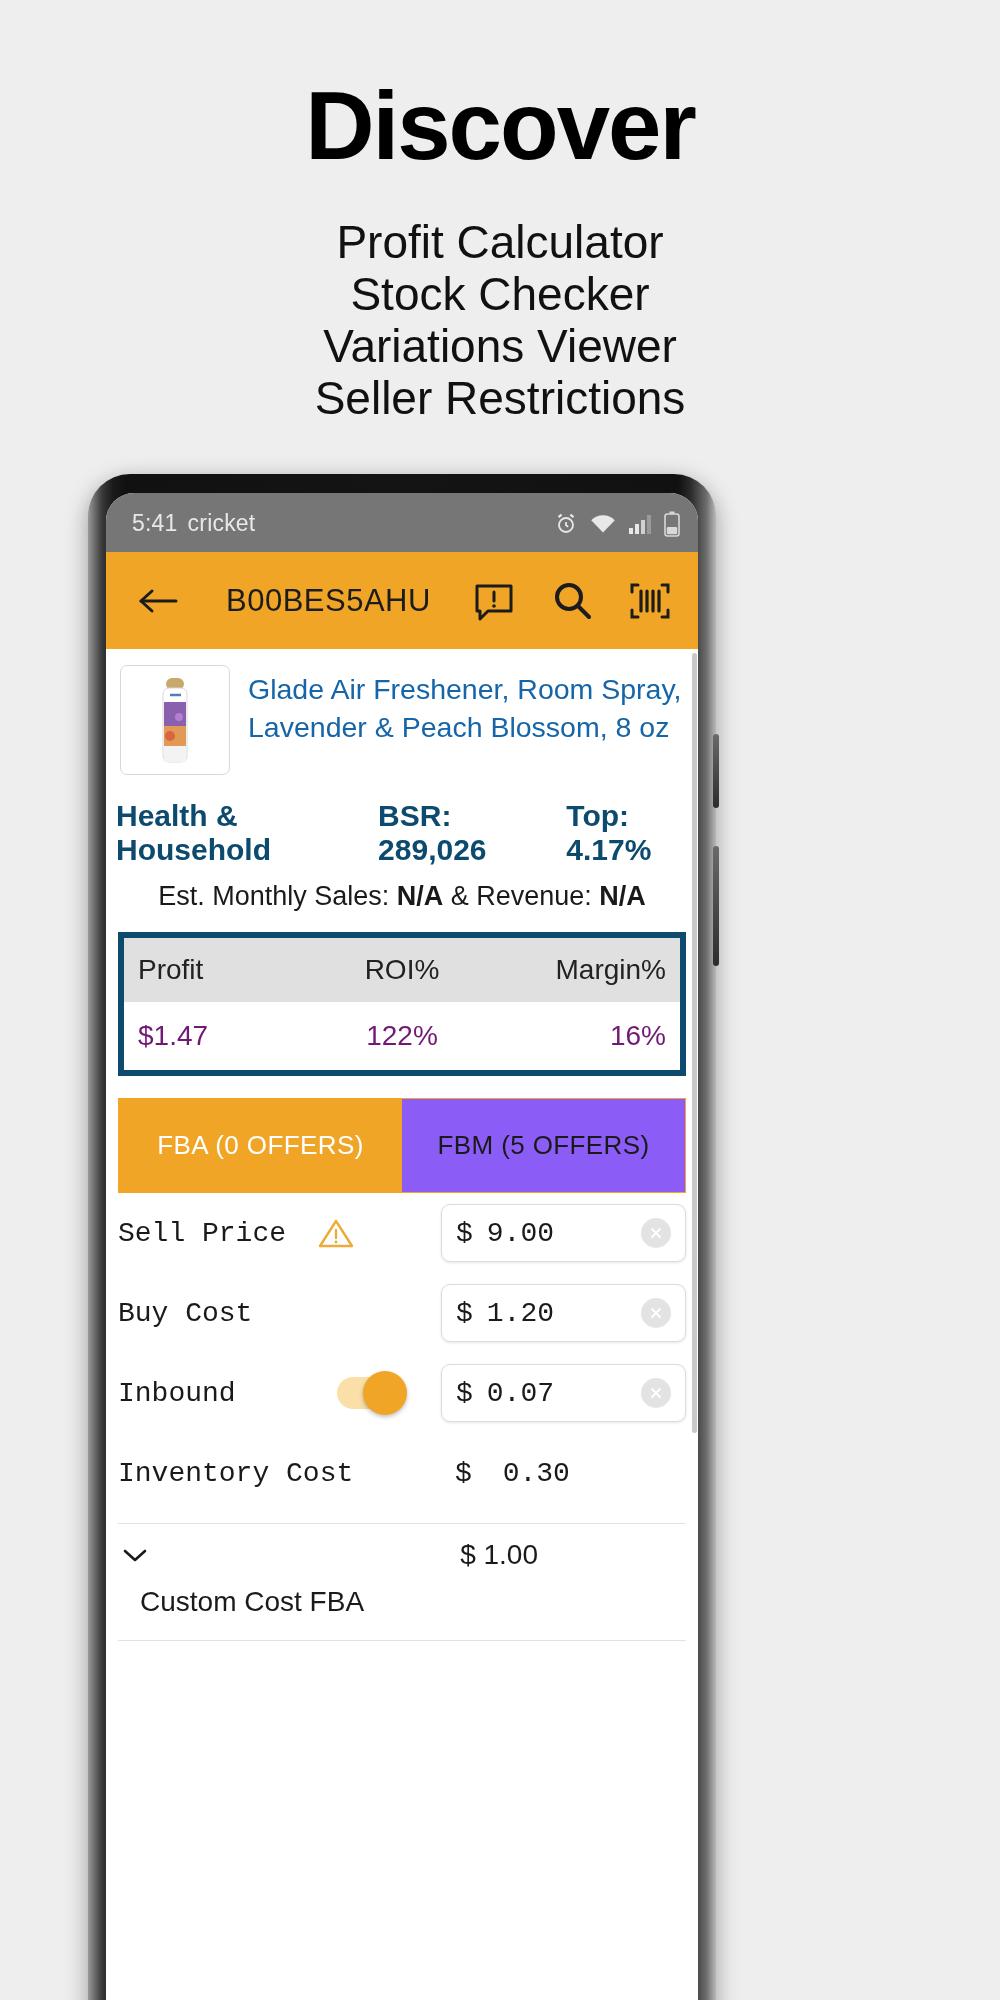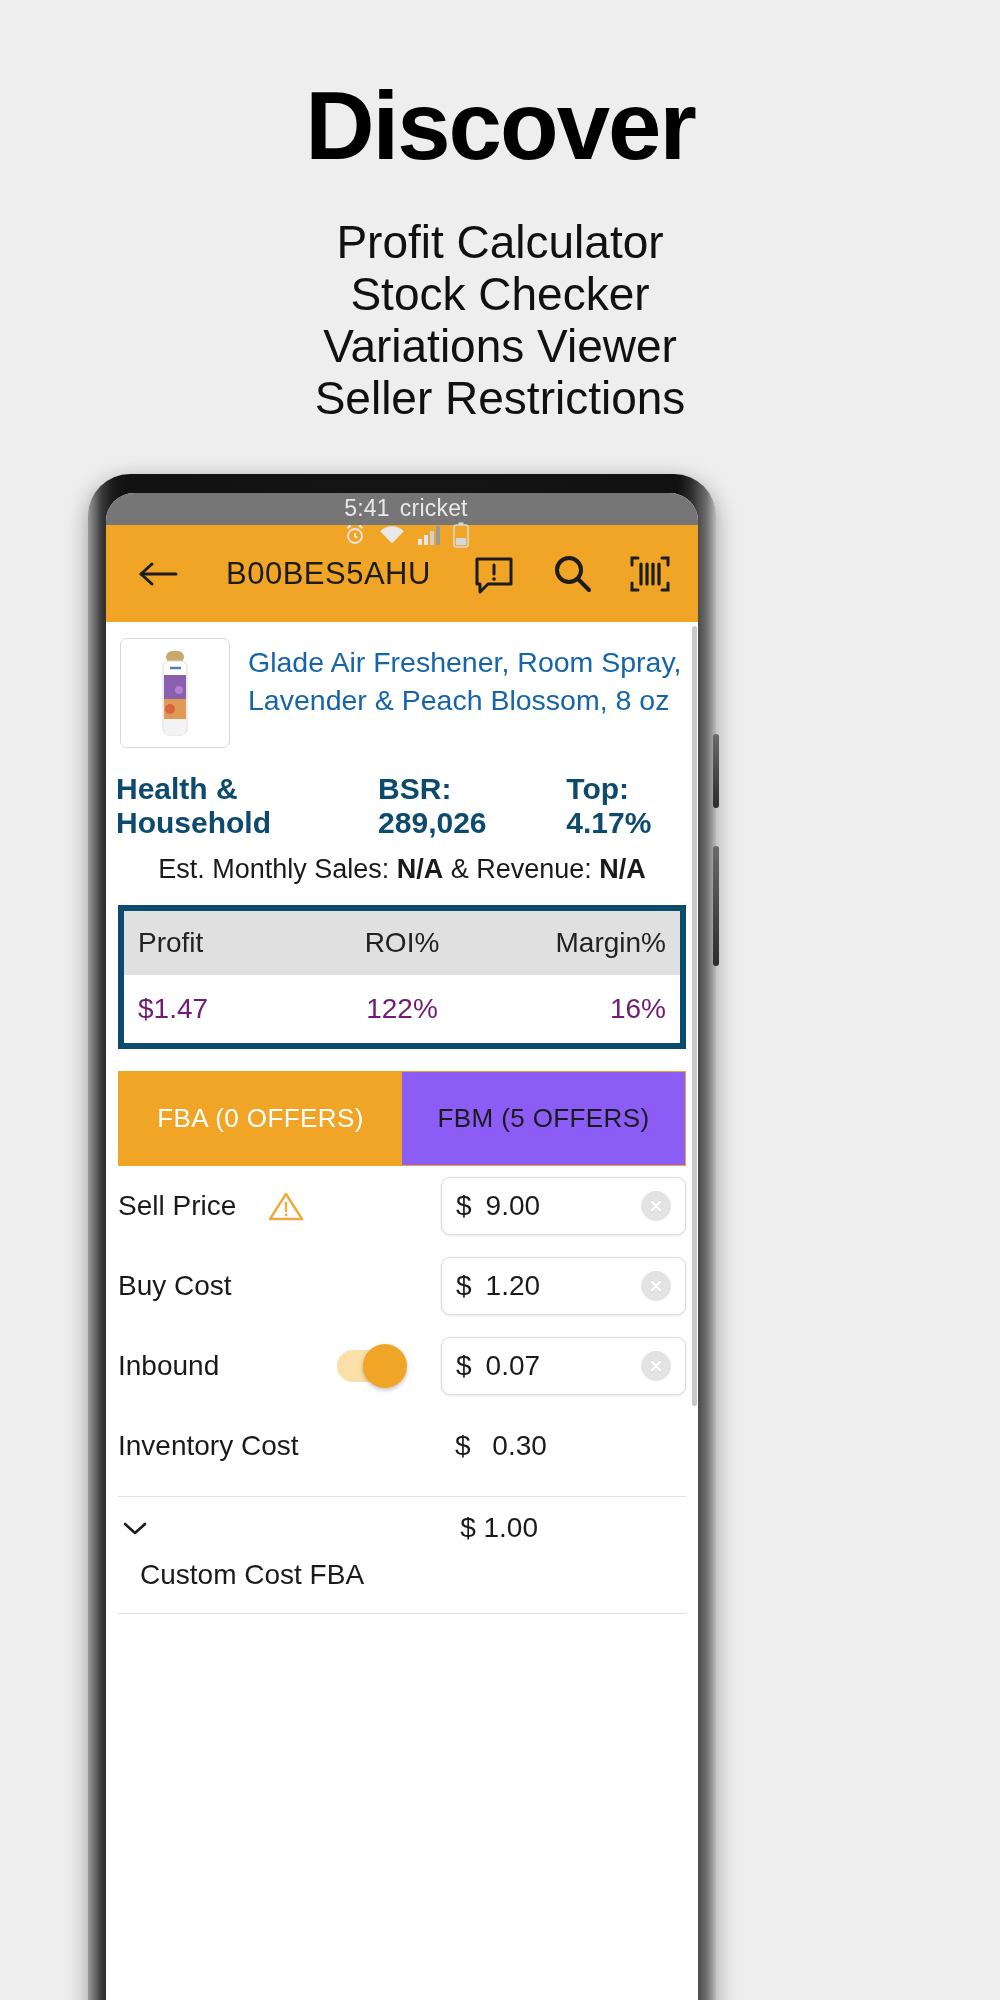--- a/index.html
+++ b/index.html
@@ -54,30 +54,29 @@
     top:19px;
     width:592px;
     height:1541px;
     border-radius:28px 28px 0 0;
     overflow:hidden;
     background:#fff;
   }
 
   
   .statusbar{
-    height:32px;
+    height:59px;
     background:#767676;
     display:flex;
     align-items:center;
     justify-content:space-between;
     padding:2px 18px 0 26px;
     box-sizing:border-box;
     color:#e8e8e8;
     font-size:23px;
-    flex-direction:column;
   }
   .sb-left{display:flex;align-items:center;gap:10px;font-size:23px;letter-spacing:.2px;}
   .sb-right{display:flex;align-items:center;gap:12px;}
   .sb-right svg{display:block;}
 
   
   .appbar{
     height:97px;
     background:#f0a526;
     display:flex;
@@ -178,21 +177,21 @@
     flex:1 1 50%;
     text-align:center;
     padding:31px 0;
     font-size:26px;
     letter-spacing:.4px;
   }
   .tab.active{background:#f0a526;color:#fff;}
   .tab.inactive{background:#8b5cf6;color:#1a1a1a;}
 
   
-  .rows{padding:0 12px;}
+  .rows{padding:0 12px;font-family:Liberation Mono, monospace;}
   .irow{
     display:flex;
     align-items:center;
     height:80px;
     gap:10px;
   }
   .irow .label{
     font-size:28px;
     color:#1a1a1a;
     white-space:nowrap;

